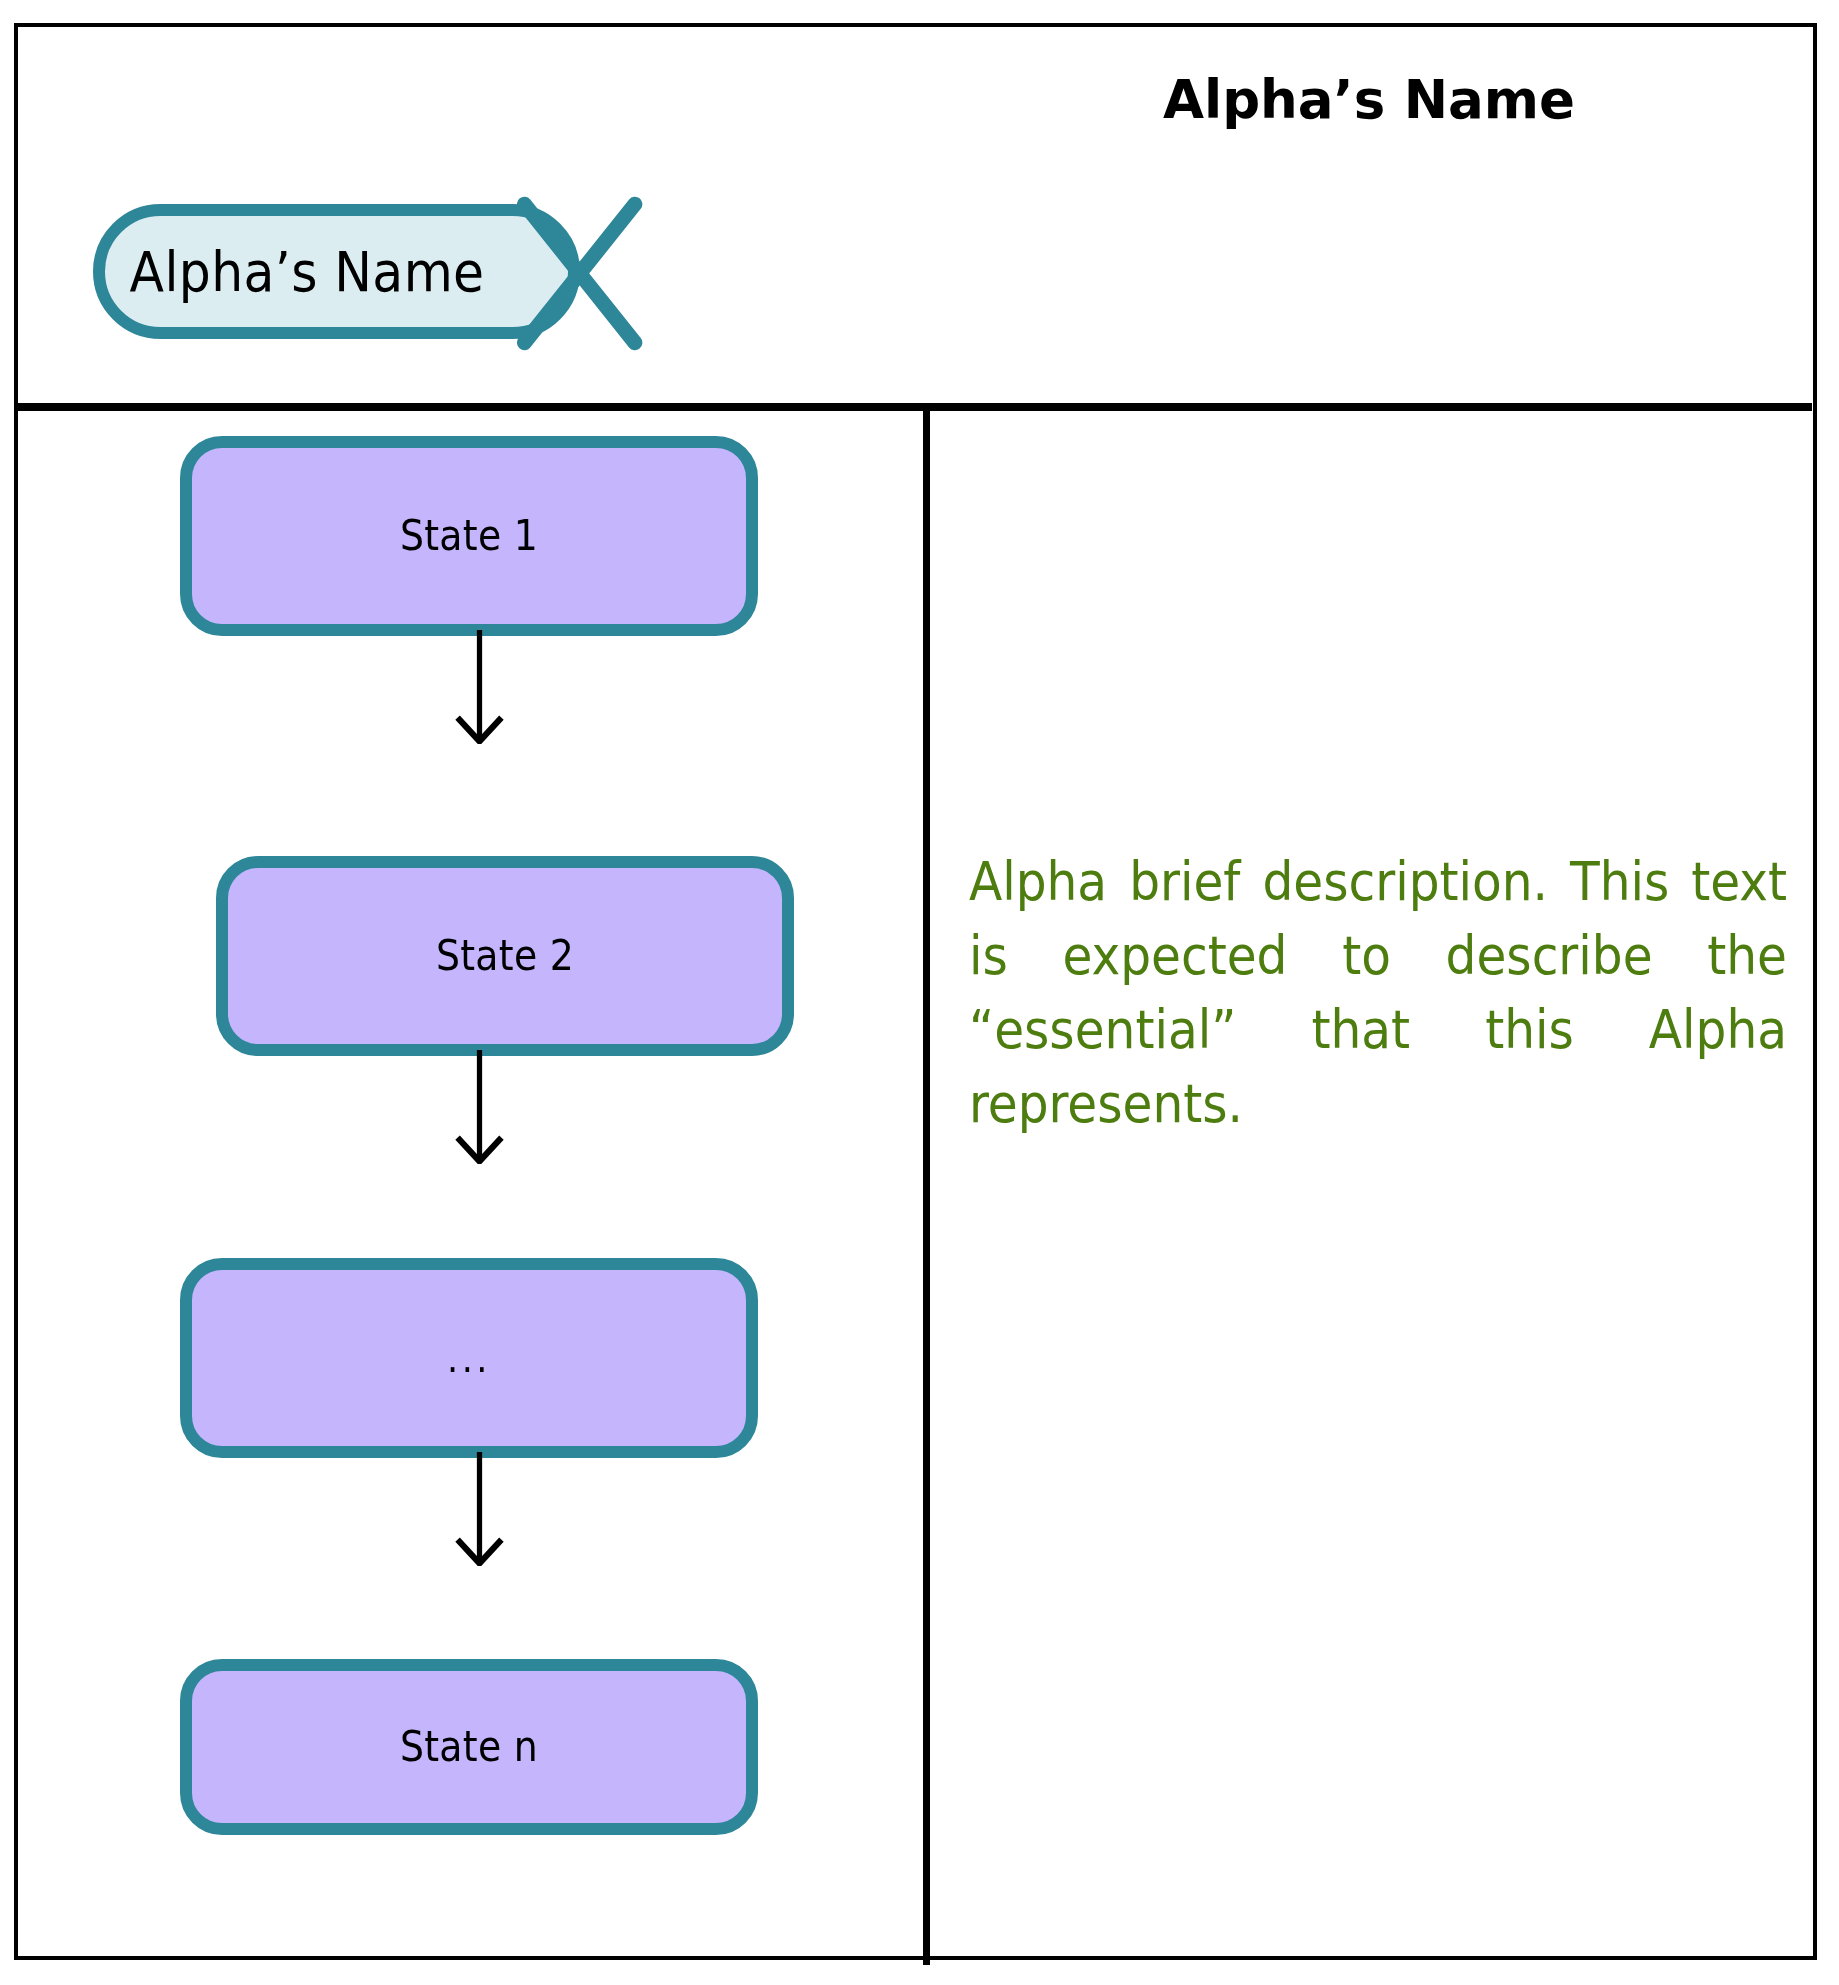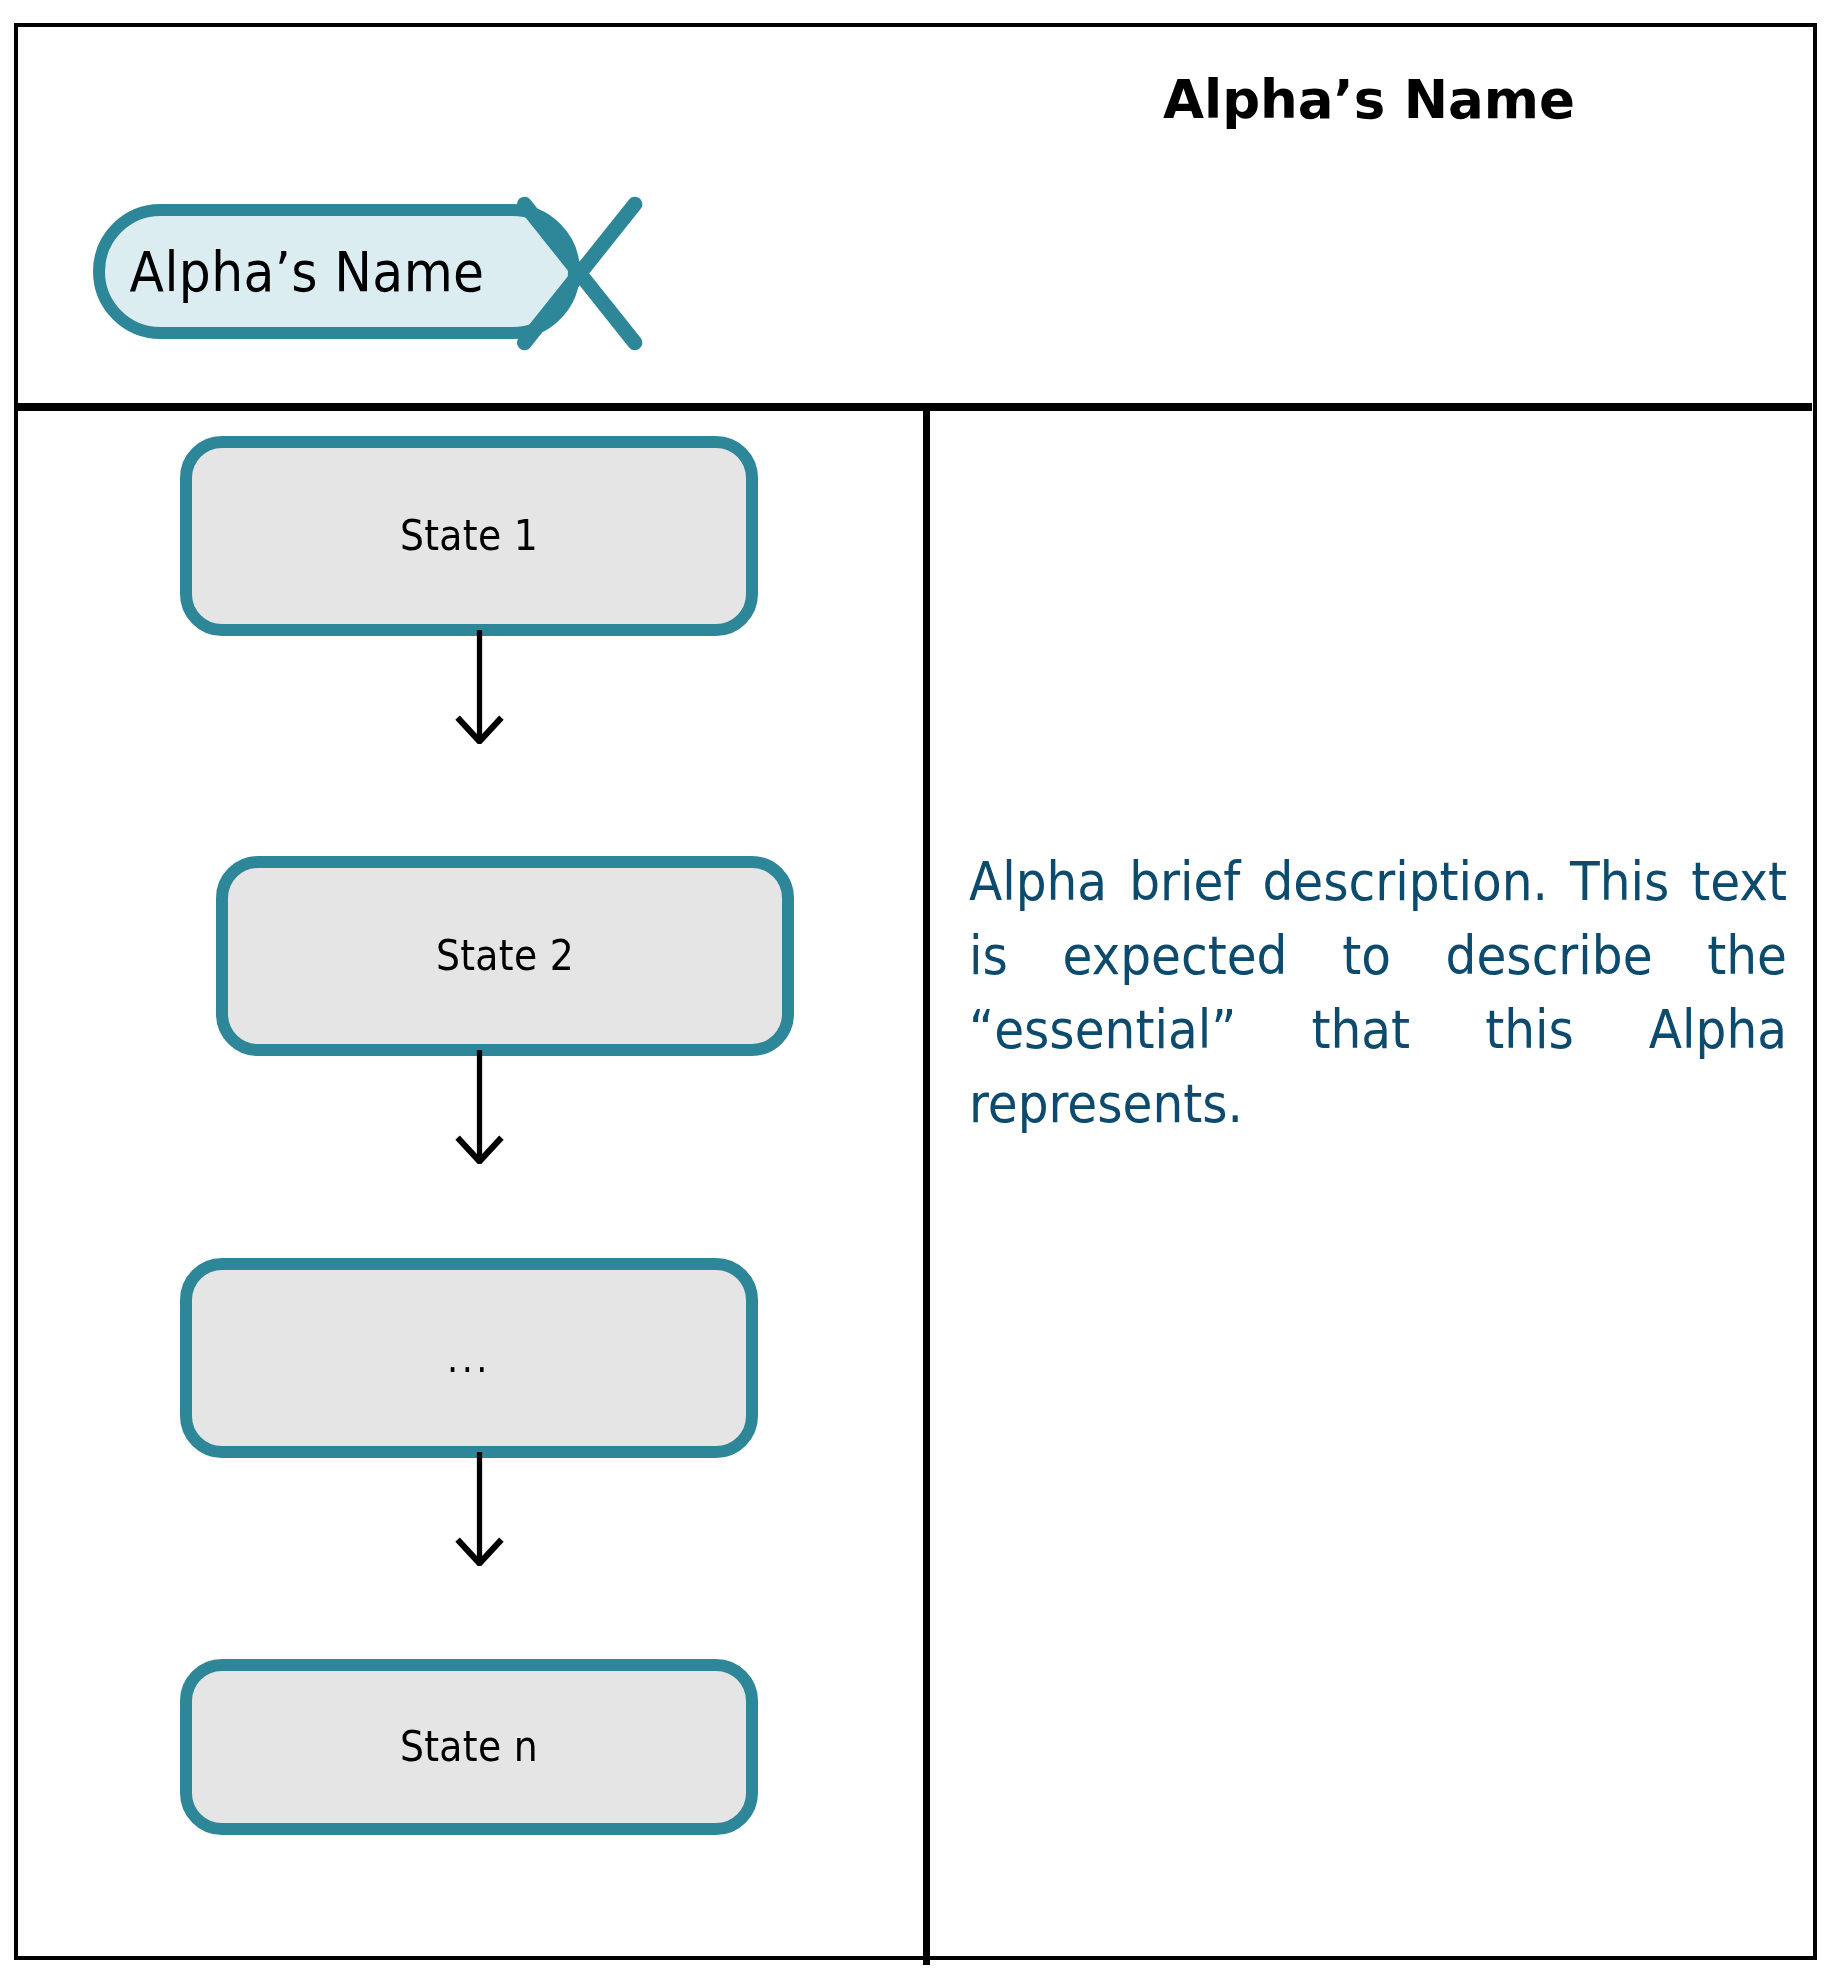--- a/index.html
+++ b/index.html
@@ -112,21 +112,21 @@
     top: 384px;
     width: 905px;
     height: 1554px;
   }
 
   .state-box {
     position: absolute;
     left: 162px;
     width: 578px;
     box-sizing: border-box;
-    background: #e5e5e5;
+    background: #c4b5fd;
     border: 12.3px solid #2e8699;
     border-radius: 42px;
     display: flex;
     align-items: center;
     justify-content: center;
   }
   .state-label {
     font-size: 42px;
     color: #000000;
     line-height: 1;
@@ -160,21 +160,21 @@
     width: 882px;
     height: 1554px;
   }
   #description-text {
     position: absolute;
     left: 39px;
     top: 434px;
     width: 818px;
     font-size: 54px;
     line-height: 1.37;
-    color: #0c4a6e;
+    color: #4d7c0f;
     text-align: justify;
     text-justify: inter-word;
     hyphens: none;
   }
 </style>
 </head>
 <body>
 
 <div id="alpha-card">
 

